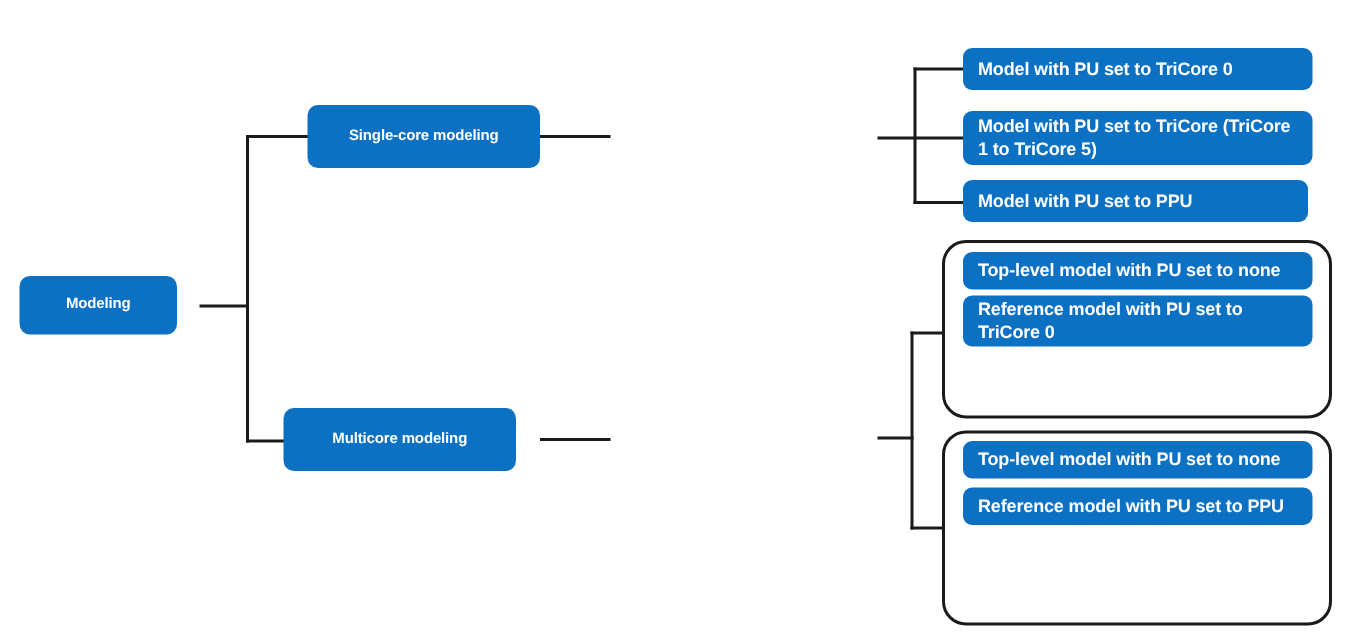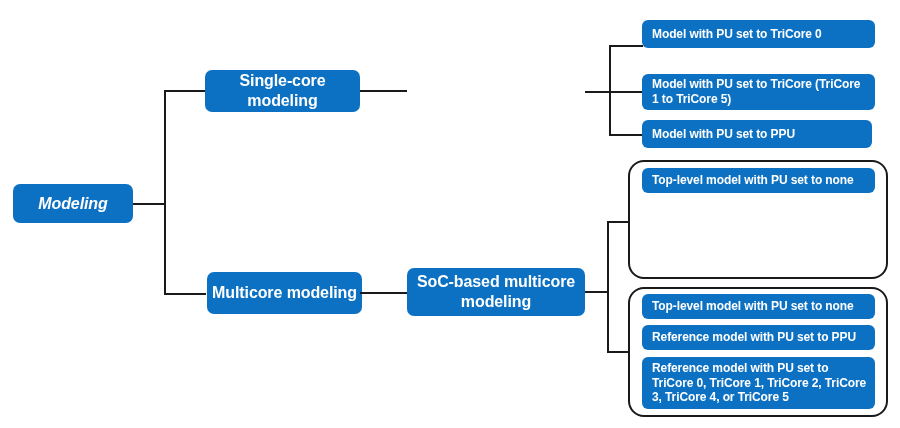--- a/index.html
+++ b/index.html
@@ -16,21 +16,21 @@
     height: 428px;
     background: #ffffff;
     overflow: hidden;
   }
   .node {
     position: absolute;
     background: #0c71c3;
     color: #ffffff;
     border-radius: 7px;
     font-weight: bold;
-    font-size: 16px;
+    font-size: 10px;
     line-height: 1.22;
     box-sizing: border-box;
     display: flex;
     align-items: center;
     letter-spacing: -0.1px;
   }
   .node.center {
     justify-content: center;
     text-align: center;
   }
@@ -56,21 +56,21 @@
     background: #1a1a1a;
   }
   .conn.h { height: 2px; }
   .conn.v { width: 2px; }
 </style>
 </head>
 <body>
 
 <div id="canvas">
 
-  <div class="node center" style="left:13px; top:184px; width:120px; height:39px;font-style:italic;">
+  <div class="node center" style="left:13px; top:184px; width:105px; height:39px;">
     <span>Modeling</span>
   </div>
 
   <div class="conn h" style="left:133px; top:203px; width:33px;"></div>
   <div class="conn v" style="left:164px; top:91px; height:204px;"></div>
   <div class="conn h" style="left:164px; top:90px; width:42px;"></div>
   <div class="conn h" style="left:164px; top:293px; width:42px;"></div>
 
   <div class="node center" style="left:205px; top:70px; width:155px; height:42px;">
     <span>Single-core modeling</span>
@@ -78,62 +78,59 @@
 
   <div class="conn h" style="left:360px; top:90px; width:47px;"></div>
 
 
   <div class="conn h" style="left:585px; top:91px; width:26px;"></div>
   <div class="conn v" style="left:609px; top:45px; height:91px;"></div>
   <div class="conn h" style="left:609px; top:45px; width:34px;"></div>
   <div class="conn h" style="left:609px; top:91px; width:34px;"></div>
   <div class="conn h" style="left:609px; top:134px; width:34px;"></div>
 
-  <div class="node leaf left" style="left:642px; top:20px; width:233px; height:28px;">
+  <div class="node leaf left" style="left:642px; top:32px; width:233px; height:28px;">
     <span>Model with PU set to TriCore 0</span>
   </div>
 
   <div class="node leaf left" style="left:642px; top:74px; width:233px; height:36px;">
     <span>Model with PU set to TriCore (TriCore 1 to TriCore 5)</span>
   </div>
 
   <div class="node leaf left" style="left:642px; top:120px; width:230px; height:28px;">
     <span>Model with PU set to PPU</span>
   </div>
 
-  <div class="node center" style="left:207px; top:272px; width:155px; height:42px;">
+  <div class="node center" style="left:189px; top:272px; width:155px; height:42px;">
     <span>Multicore modeling</span>
   </div>
 
   <div class="conn h" style="left:360px; top:292px; width:47px;"></div>
 
-  <div class="node center" style="left:407px; top:268px; width:178px; height:48px;">
-    <span>SoC-based multicore modeling</span>
-  </div>
 
   <div class="conn h" style="left:585px; top:291px; width:24px;"></div>
   <div class="conn v" style="left:607px; top:221px; height:132px;"></div>
   <div class="conn h" style="left:607px; top:221px; width:22px;"></div>
   <div class="conn h" style="left:607px; top:351px; width:22px;"></div>
 
   <div class="group-outline" style="left:628px; top:160px; width:260px; height:119px;"></div>
 
   <div class="node leaf left" style="left:642px; top:168px; width:233px; height:25px;">
     <span>Top-level model with PU set to none</span>
   </div>
 
+  <div class="node leaf left" style="left:642px; top:197px; width:233px; height:34px;">
+    <span>Reference model with PU set to TriCore 0</span>
+  </div>
 
 
   <div class="group-outline" style="left:628px; top:287px; width:260px; height:130px;"></div>
 
   <div class="node leaf left" style="left:642px; top:294px; width:233px; height:25px;">
     <span>Top-level model with PU set to none</span>
   </div>
 
   <div class="node leaf left" style="left:642px; top:325px; width:233px; height:25px;">
     <span>Reference model with PU set to PPU</span>
   </div>
 
-  <div class="node leaf left" style="left:642px; top:357px; width:233px; height:52px;">
-    <span>Reference model with PU set to TriCore 0, TriCore 1, TriCore 2, TriCore 3, TriCore 4, or TriCore 5</span>
-  </div>
 
 </div>
 
 </body></html>

